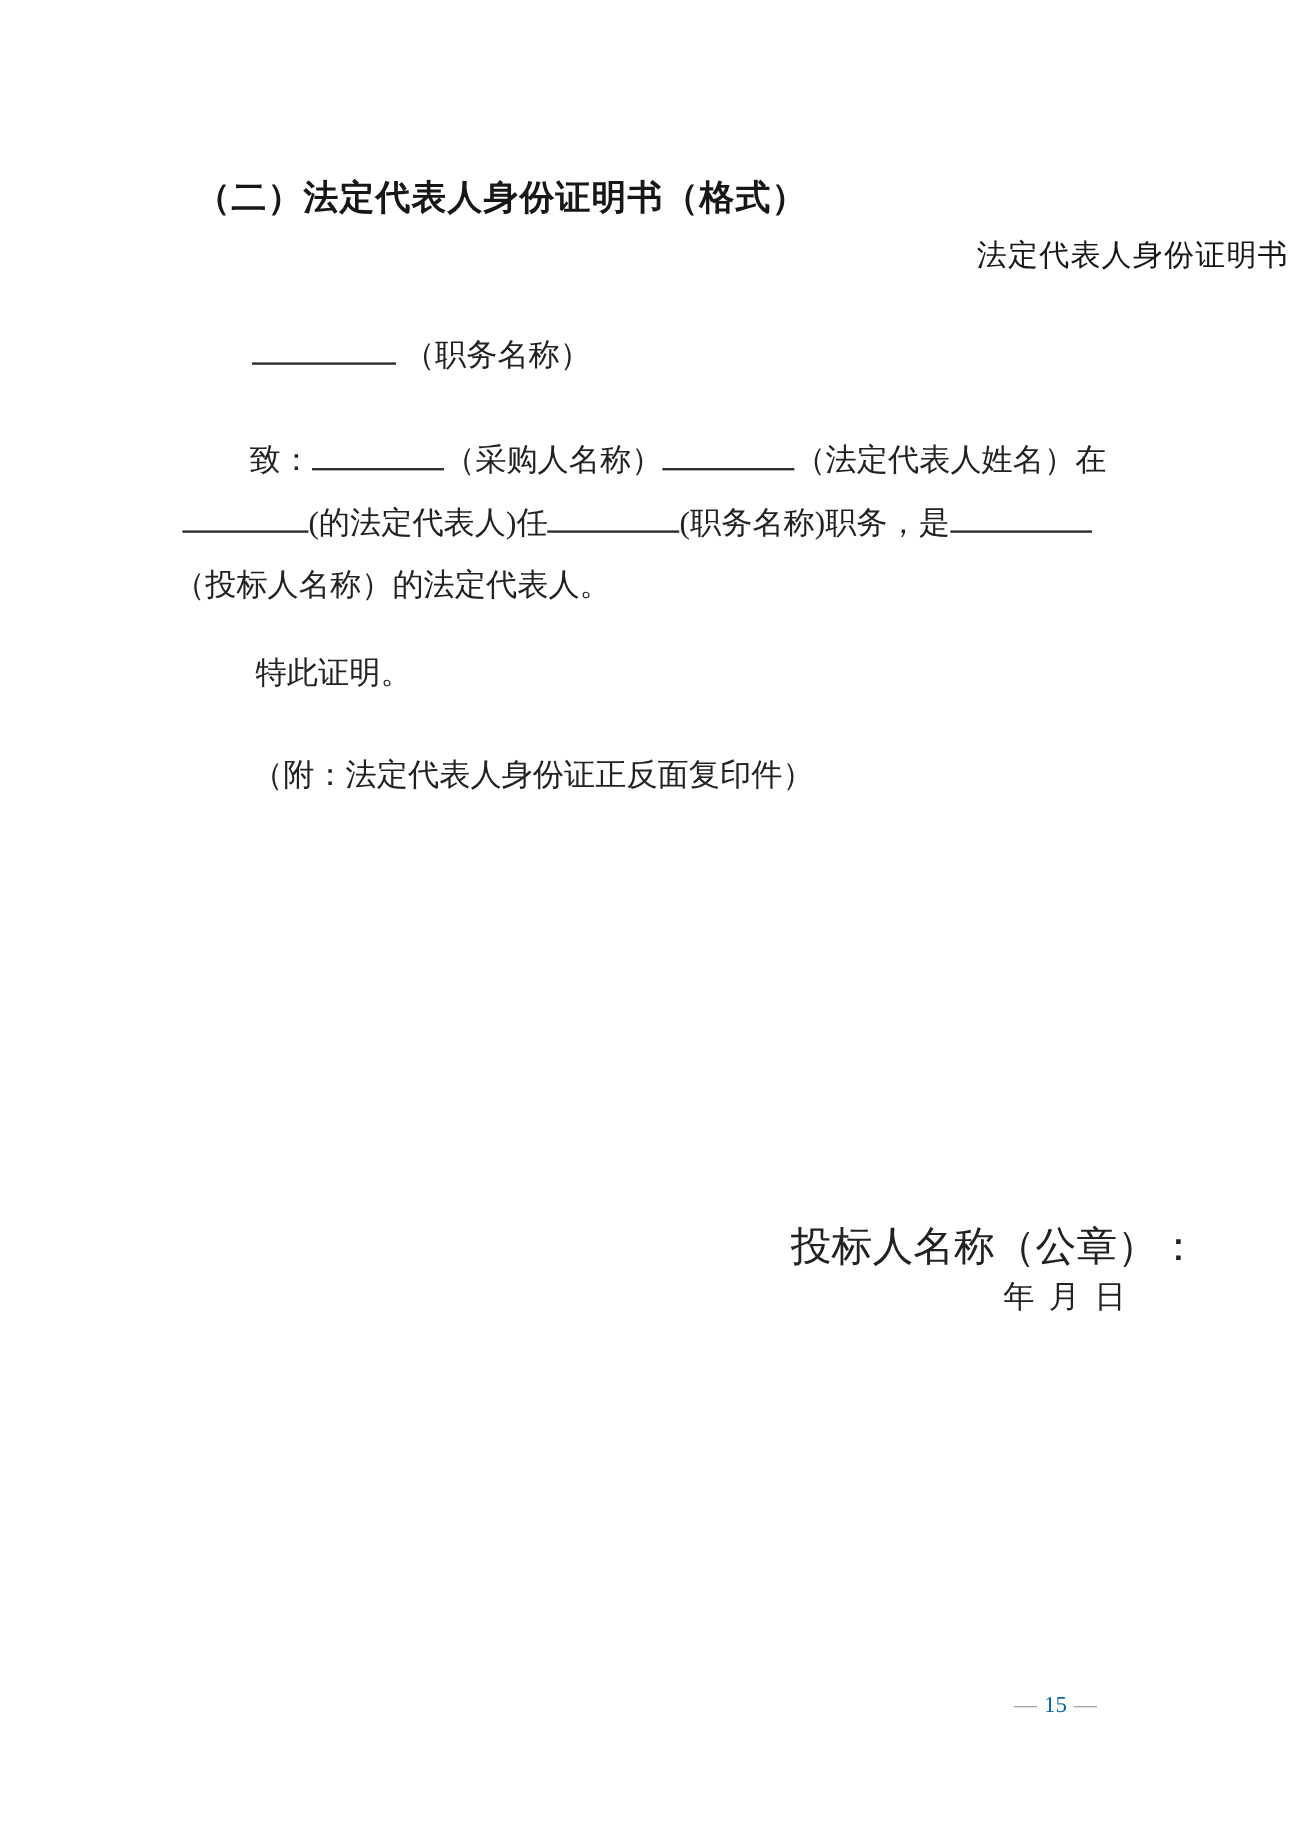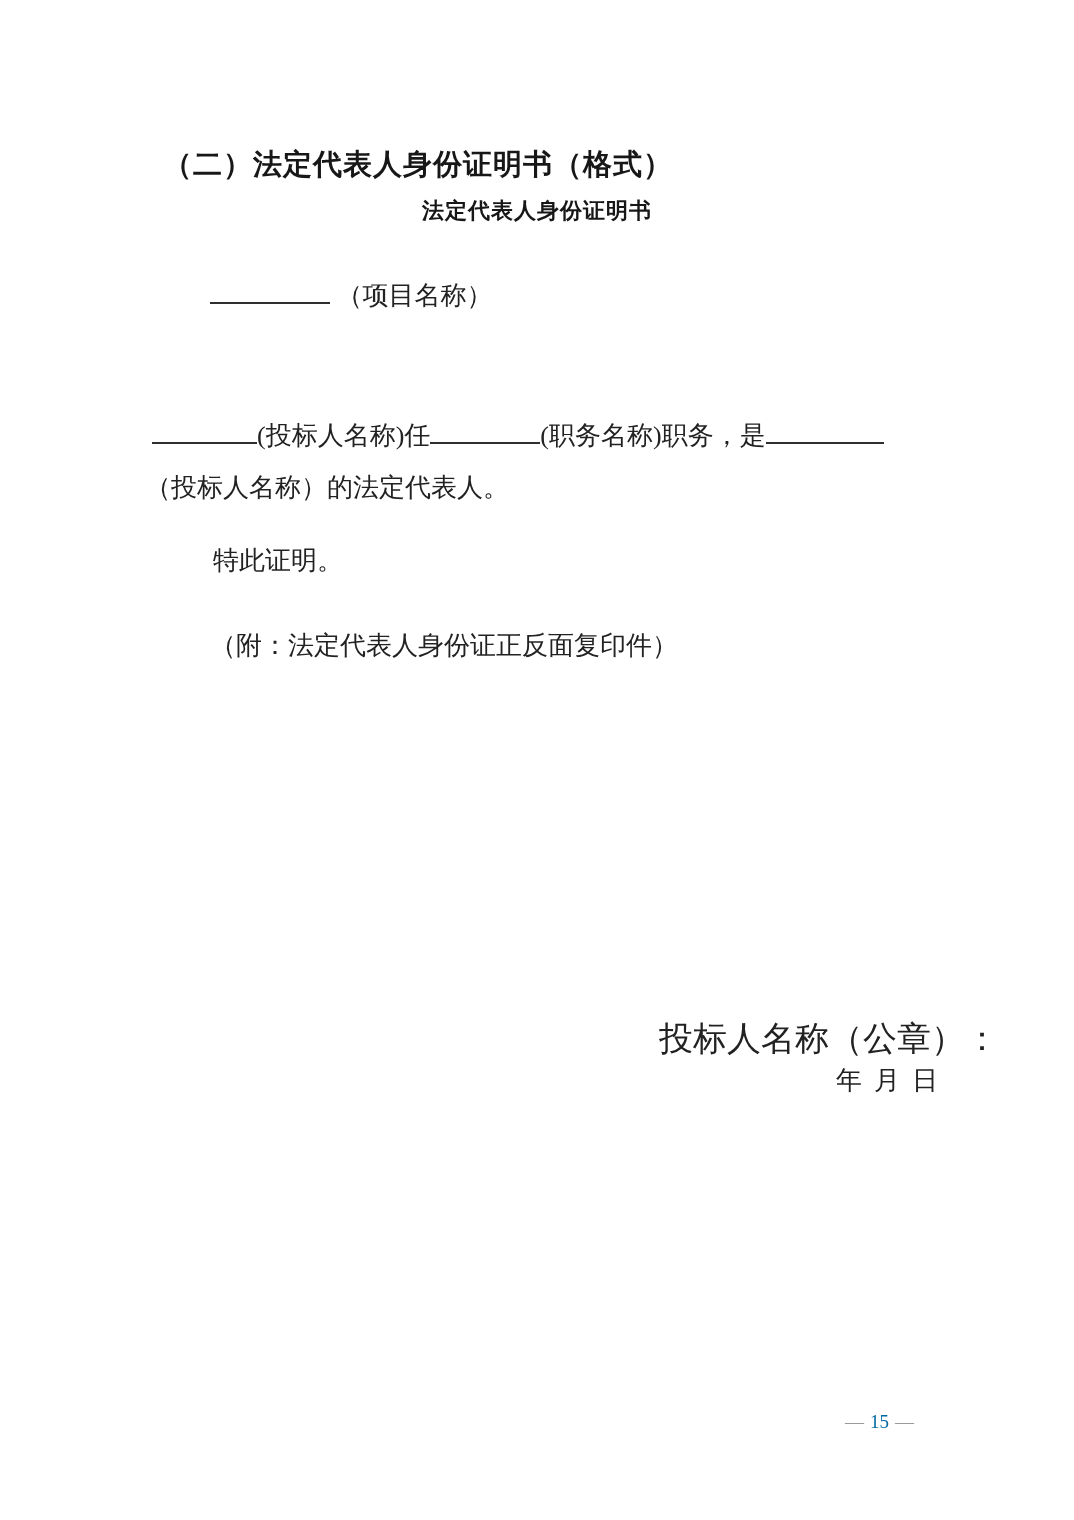--- a/index.html
+++ b/index.html
@@ -21,23 +21,23 @@
 
   .section-heading {
     top: 133px; left: 163px;
     font-size: 29px;
     font-weight: bold;
     letter-spacing: 1px;
     color: #171717;
   }
   .doc-title {
     top: 184px; left: 0; right: 0;
-    text-align: center;
-    font-size: 22px;
-    font-weight: bold;
+    text-align: right;
+    font-size: 25px;
+    font-weight: normal;
     letter-spacing: 1px;
     color: #171717;
   }
   .body-text { font-size: 26px; color: #222222; }
 
   .project-line { top: 266px; left: 210px; }
   .para-line1  { top: 354px; left: 208px; }
   .para-line2  { top: 406px; left: 152px; }
   .para-line3  { top: 458px; left: 145px; }
   .certify     { top: 531px; left: 213px; }
@@ -70,26 +70,29 @@
 <body>
 
 <div class="page">
 
   <div class="abs section-heading">（二）法定代表人身份证明书（格式）</div>
 
   <div class="abs doc-title">法定代表人身份证明书</div>
 
   <div class="abs body-text project-line">
     <span class="blank w120"></span>
-    <span>（项目名称）</span>
+    <span>（职务名称）</span>
   </div>
 
+  <div class="abs body-text para-line1">
+    <span>致：</span><span class="blank w110"></span><span>（采购人名称）</span><span class="blank w110"></span><span>（法定代表人姓名）在</span>
+  </div>
 
   <div class="abs body-text para-line2">
-    <span class="blank w105"></span><span>(投标人名称)任</span><span class="blank w110"></span><span>(职务名称)职务，是</span><span class="blank w118"></span>
+    <span class="blank w105"></span><span>(的法定代表人)任</span><span class="blank w110"></span><span>(职务名称)职务，是</span><span class="blank w118"></span>
   </div>
 
   <div class="abs body-text para-line3">（投标人名称）的法定代表人。</div>
 
   <div class="abs body-text certify">特此证明。</div>
 
   <div class="abs body-text attachment">（附：法定代表人身份证正反面复印件）</div>
 
   <div class="abs sig-name">投标人名称（公章）：</div>
 

